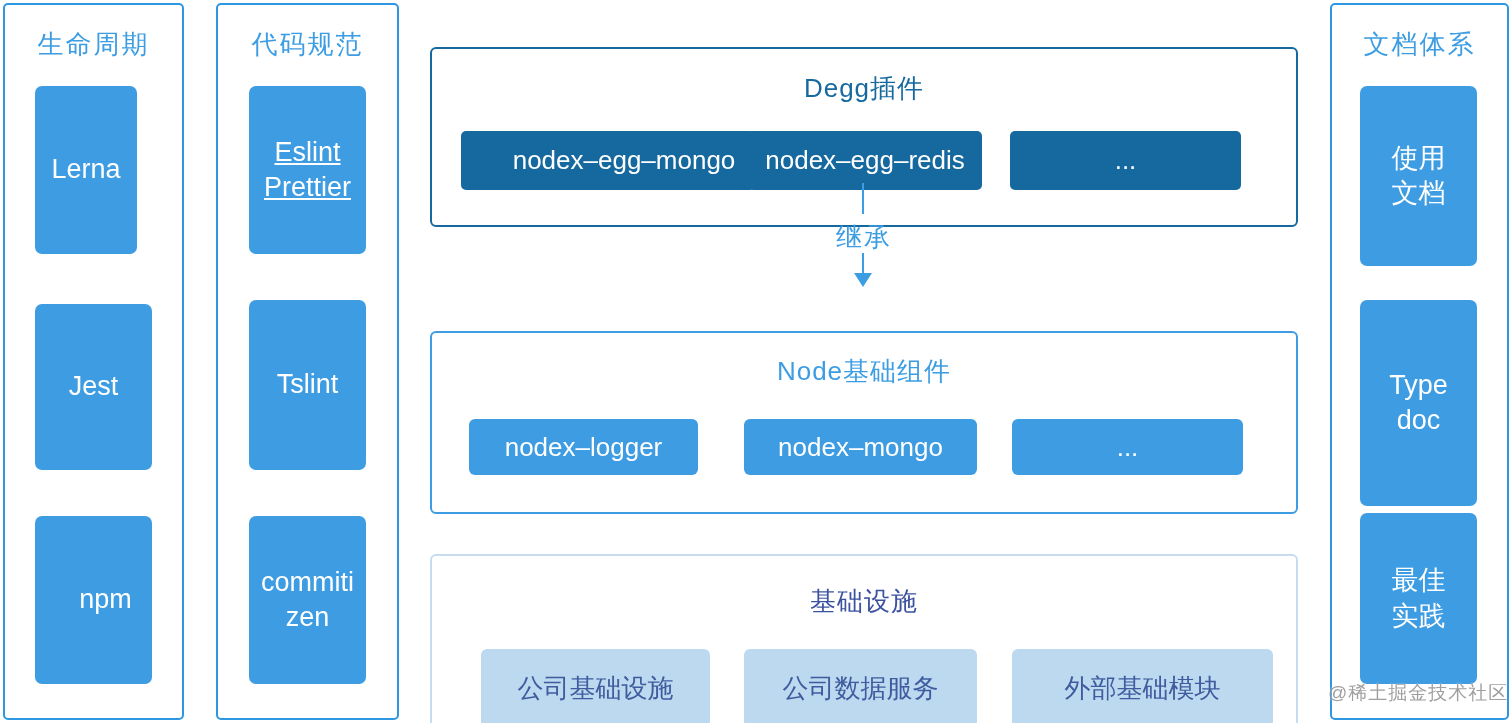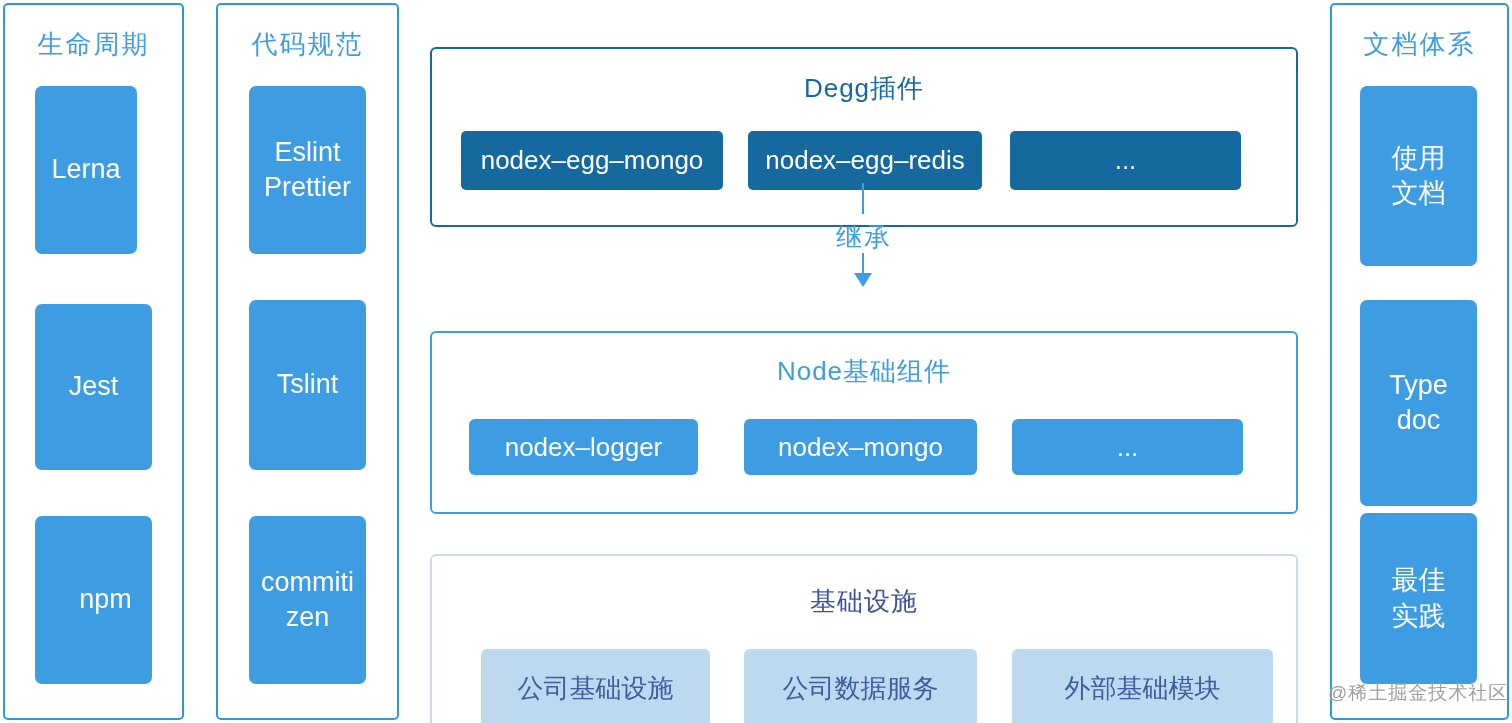--- a/index.html
+++ b/index.html
@@ -74,29 +74,29 @@
 
 <div class="side-col" style="left:3px;width:181px;">
   <div class="col-title">生命周期</div>
   <div class="side-box" style="left:30px;top:81px;width:102px;height:168px;">Lerna</div>
   <div class="side-box" style="left:30px;top:299px;width:117px;height:166px;">Jest</div>
   <div class="side-box" style="left:30px;top:511px;width:117px;height:168px;padding-left:32px;">npm</div>
 </div>
 
 <div class="side-col" style="left:216px;width:183px;padding-left:20px;">
   <div class="col-title">代码规范</div>
-  <div class="side-box" style="left:31px;top:81px;width:117px;height:168px;">Eslint
+  <div class="side-box" style="left:31px;top:81px;width:117px;height:168px;text-decoration:underline;">Eslint
 Prettier</div>
   <div class="side-box" style="left:31px;top:295px;width:117px;height:170px;">Tslint</div>
   <div class="side-box" style="left:31px;top:511px;width:117px;height:168px;">commitizen</div>
 </div>
 
 <div class="center-box" id="plugin-box">
   <div class="center-title">Degg插件</div>
-  <div class="pill" style="left:29px;width:262px;">nodex–egg–mongo</div>
+  <div class="pill" style="left:29px;width:262px;padding-left:32px;">nodex–egg–mongo</div>
   <div class="pill" style="left:316px;width:234px;">nodex–egg–redis</div>
   <div class="pill" style="left:578px;width:231px;">...</div>
 </div>
 
 <div class="arrow-line" id="arrow-seg1"></div>
 <div id="arrow-label">继承</div>
 <div class="arrow-line" id="arrow-seg2"></div>
 <div id="arrow-head"></div>
 
 <div class="center-box" id="base-box">

